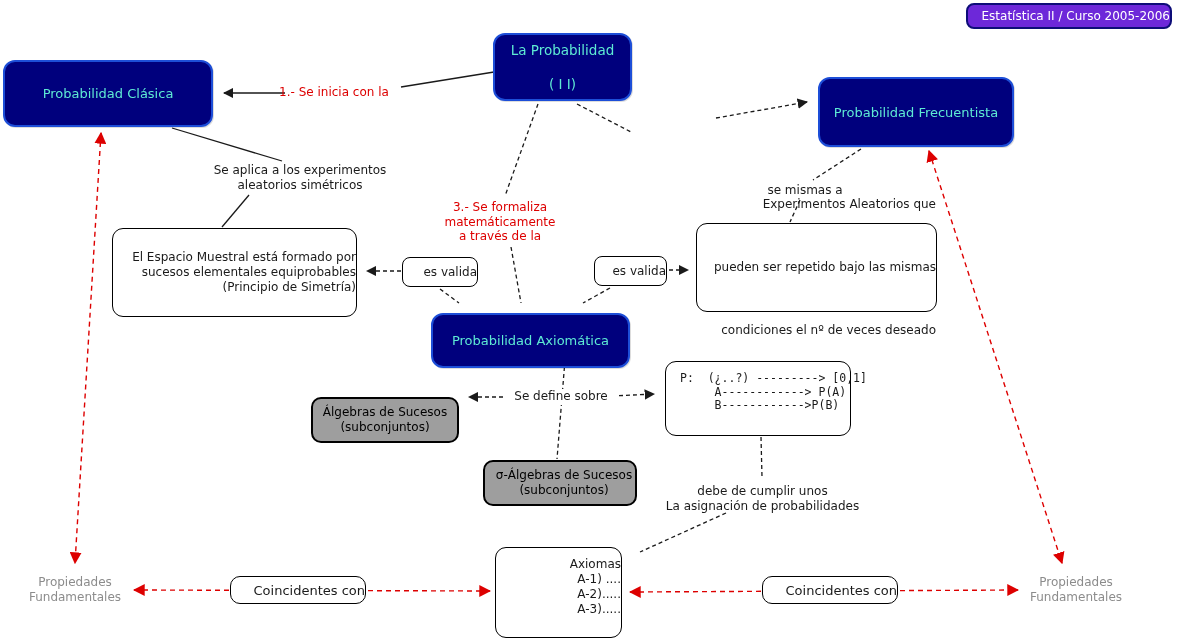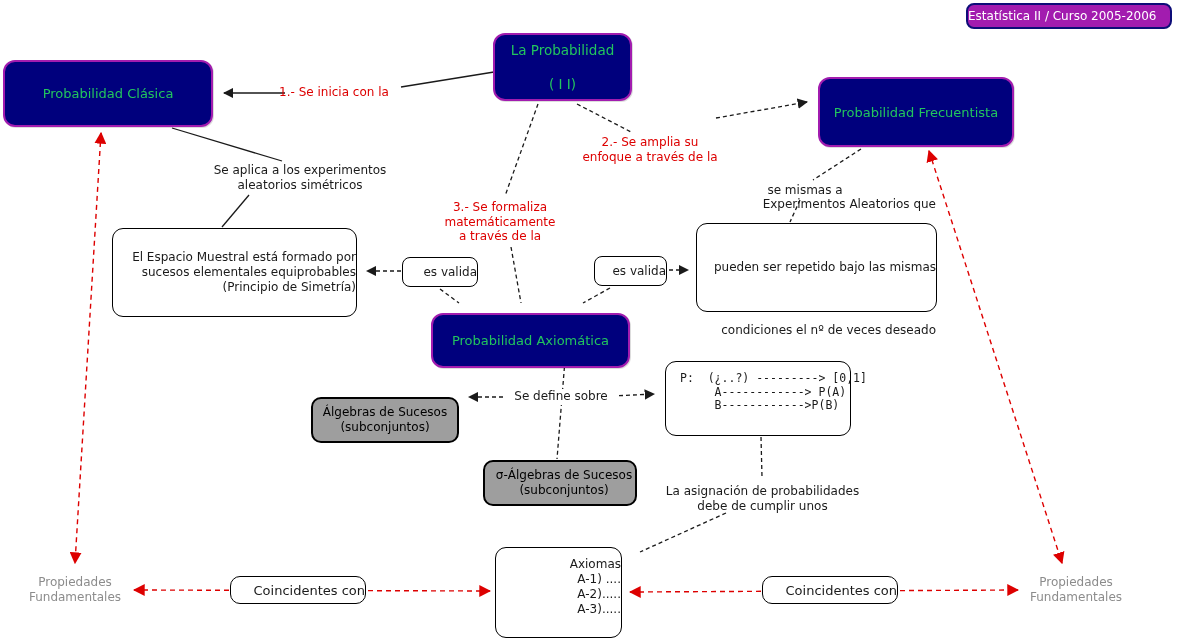--- a/index.html
+++ b/index.html
@@ -3,37 +3,37 @@
 <meta charset="utf-8">
 <style>
   html,body{margin:0;padding:0;background:#ffffff;}
   #canvas{
     position:relative;width:1181px;height:640px;background:#ffffff;overflow:hidden;
     font-family:"DejaVu Sans","Liberation Sans",sans-serif;color:#1a1a1a;
   }
   #edges{position:absolute;left:0;top:0;z-index:1;}
   .abs{position:absolute;box-sizing:border-box;}
   .node{
-    background:#00007D;border:2px solid #a21caf;border-radius:12px;color:#22c55e;
+    background:#00007D;border:2px solid #1d4ed8;border-radius:12px;color:#5eead4;
     display:flex;align-items:center;justify-content:center;text-align:center;
     font-size:13px;z-index:2;box-shadow:1px 1px 0 #00000022;
   }
   .wbox{
     background:#ffffff;border:1.5px solid #000000;border-radius:11px;color:#1a1a1a;
     display:flex;flex-direction:column;align-items:flex-end;justify-content:center;
     text-align:center;font-size:12px;line-height:15px;z-index:2;
   }
   .gbox{
     background:#9E9E9E;border:2px solid #000000;border-radius:10px;color:#000000;
     display:flex;flex-direction:column;align-items:center;justify-content:center;
     text-align:center;font-size:12px;line-height:15px;z-index:2;
   }
   .badge{
-    background:#a21caf;border:2px solid #0D0D78;border-radius:8px;color:#ffffff;
-    display:flex;align-items:center;justify-content:flex-start;font-size:12px;z-index:2;
+    background:#6d28d9;border:2px solid #0D0D78;border-radius:8px;color:#ffffff;
+    display:flex;align-items:center;justify-content:flex-end;font-size:12px;z-index:2;
   }
   .lbl{z-index:3;text-align:center;font-size:12px;line-height:14.5px;}
   .lbl-red{color:#DD0000;}
   .lbl-gray{color:#8C8C8C;}
   .lbl-bg{background:#ffffff;}
   .mono{
     font-family:"DejaVu Sans Mono","Liberation Mono",monospace;font-size:11.5px;
     line-height:13.5px;white-space:pre;text-align:left;align-items:flex-start;
     justify-content:flex-start;padding:10px 4px 0 14px;
   }
@@ -151,24 +151,20 @@
 
   <div class="abs gbox" style="left:483px;top:460px;width:154px;height:46px;padding-left:8px;">
     <span>σ-Álgebras de Sucesos</span>
     <span>(subconjuntos)</span>
   </div>
 
   <div class="abs lbl lbl-red" style="left:268px;top:85px;width:132px;">
     <span>1.- Se inicia con la</span>
   </div>
 
-  <div class="abs lbl lbl-red" style="left:575px;top:135px;width:150px;">
-    <div>2.- Se amplia su</div>
-    <div>enfoque a través de la</div>
-  </div>
 
   <div class="abs lbl lbl-red" style="left:438px;top:200px;width:124px;">
     <div>3.- Se formaliza</div>
     <div>matemáticamente</div>
     <div>a través de la</div>
   </div>
 
   <div class="abs lbl" style="left:190px;top:163px;width:220px;">
     <div>Se aplica a los experimentos</div>
     <div>aleatorios simétricos</div>
@@ -176,22 +172,22 @@
 
   <div class="abs lbl" style="left:760px;top:183px;width:90px;">
     <span>se mismas a</span>
   </div>
 
   <div class="abs lbl lbl-bg" style="left:506px;top:389px;width:110px;height:16px;">
     <span>Se define sobre</span>
   </div>
 
   <div class="abs lbl" style="left:650px;top:484px;width:225px;">
+    <div>debe de cumplir unos</div>
     <div>La asignación de probabilidades</div>
-    <div>debe de cumplir unos</div>
   </div>
 
   <div class="abs lbl lbl-gray" style="left:17px;top:575px;width:116px;">
     <div>Propiedades</div>
     <div>Fundamentales</div>
   </div>
 
   <div class="abs lbl lbl-gray" style="left:1016px;top:575px;width:120px;">
     <div>Propiedades</div>
     <div>Fundamentales</div>

